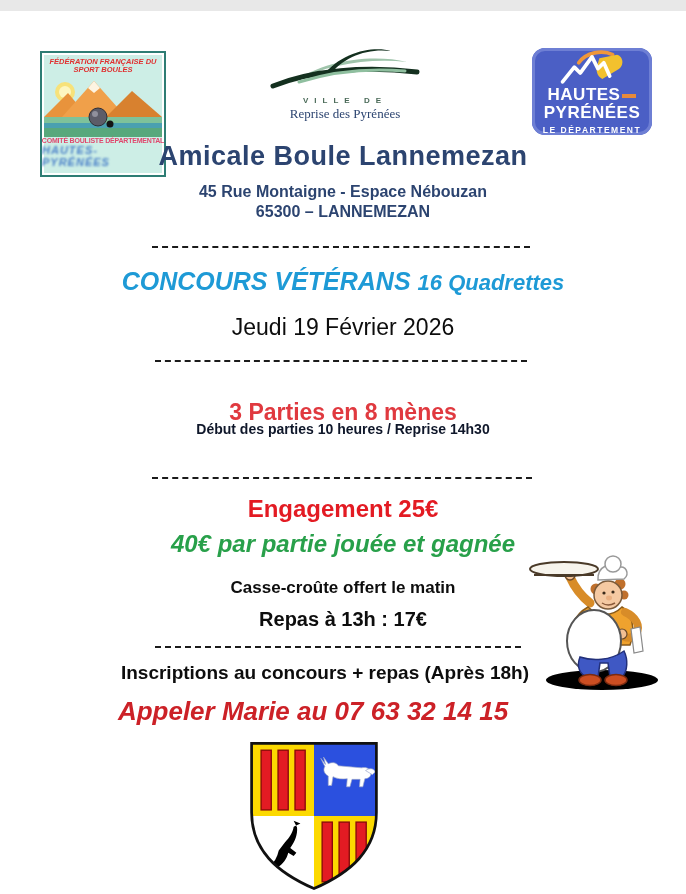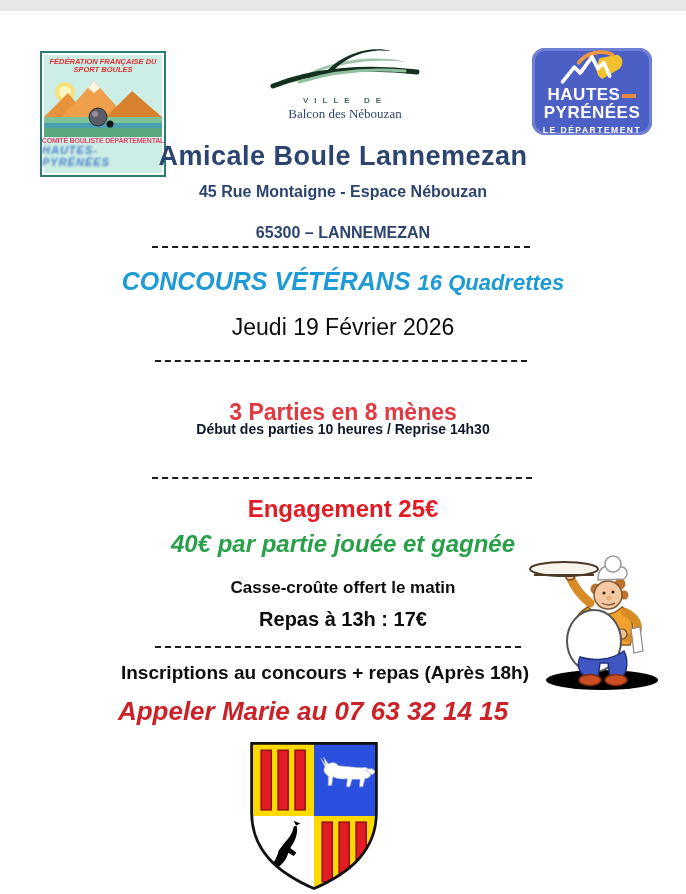--- a/index.html
+++ b/index.html
@@ -5,21 +5,21 @@
   html,body{margin:0;padding:0;background:#e8e8e8;}
   .page{position:relative;width:686px;height:894px;background:#ffffff;margin:11px auto;
         font-family:"Liberation Sans",sans-serif;overflow:hidden;}
   .abs{position:absolute;}
   .ctr{left:0;right:0;text-align:center;}
 
   
   .club-name{top:130px;font-size:27px;font-weight:bold;color:#2c4470;letter-spacing:.5px;}
   .addr{font-size:16px;font-weight:bold;color:#2c4470;}
   .addr1{top:172px;}
-  .addr2{top:213px;}
+  .addr2{top:192px;}
 
   
   .sep{height:0;border-top:2px dashed #1b1b1b;}
   .sep1{top:235px;left:152px;width:378px;}
   .sep2{top:349px;left:155px;width:372px;}
   .sep3{top:466px;left:152px;width:380px;}
   .sep4{top:635px;left:155px;width:366px;}
 
   
   .event-title{top:256px;font-style:italic;font-weight:bold;color:#1e9ad6;font-size:25px;}
@@ -93,21 +93,21 @@
   </div>
 
   <div class="abs ville">
     <svg width="160" height="50" viewBox="0 0 160 50">
       <path d="M30 38 C62 20 104 14 142 18 C108 10 58 16 30 38 Z" fill="#9fc4ab"></path>
       <path d="M58 32 C76 8 108 2 126 7 C102 4 78 13 64 32 Z" fill="#14301f"></path>
       <path d="M8 42 C48 26 100 22 152 28" stroke="#14301f" stroke-width="5" fill="none" stroke-linecap="round"></path>
       <path d="M34 38 C66 28 104 24 140 27" stroke="#8fbf9f" stroke-width="3" fill="none" stroke-linecap="round"></path>
     </svg>
     <div class="ville-prefix">VILLE DE</div>
-    <div class="ville-tag">Balcon des Nébouzan</div>
+    <div class="ville-tag">Reprise des Pyrénées</div>
   </div>
 
   <div class="abs hp">
     <svg width="104" height="52" viewBox="0 0 104 52">
       <path d="M34 20 C44 6 66 2 80 9" stroke="#f0973a" stroke-width="5" fill="none" stroke-linecap="round"></path>
       <path d="M62 14 L86 9 C94 11 96 22 89 28 L66 42 C59 38 57 31 59 24 Z" fill="#f2c12e"></path>
       <polyline points="12,46 28,26 36,34 52,12 60,28 68,20 76,38" fill="none" stroke="#ffffff" stroke-width="5" stroke-linejoin="round" stroke-linecap="round"></polyline>
     </svg>
     <div class="hp-word"><span>HAUTES</span><span class="hp-dash"></span></div>
     <div class="hp-word">PYRÉNÉES</div>

